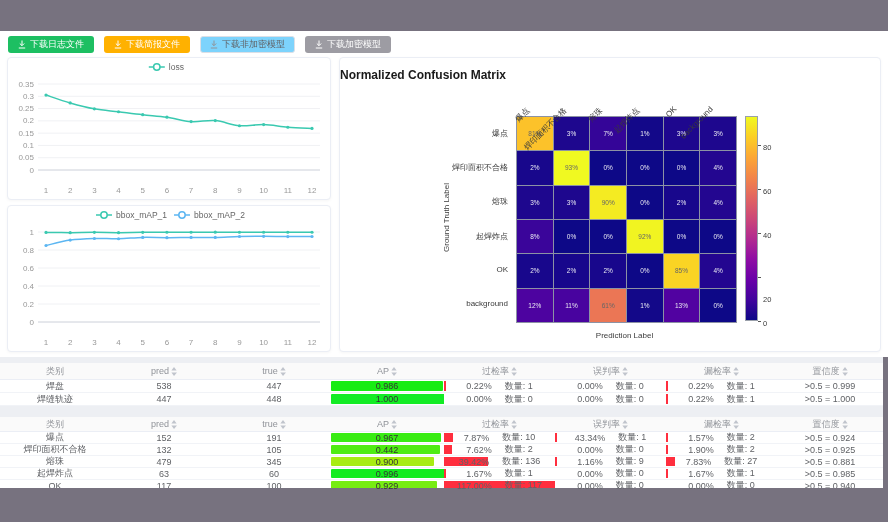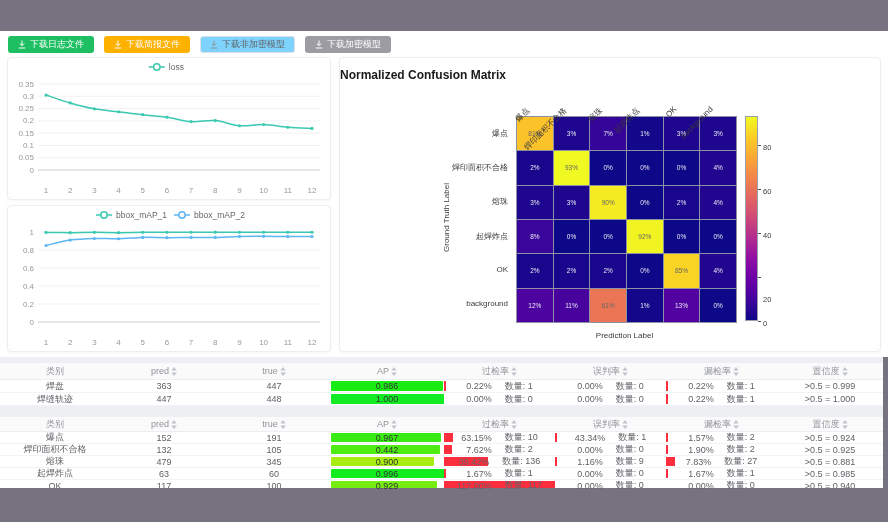--- a/index.html
+++ b/index.html
@@ -319,21 +319,21 @@
           <div class="tcell" style="width:106px;height:16px">
             <span>置信度</span>
             <svg class="hsort" width="6" height="9" viewBox="0 0 6 9">
               <path d="M3 0L5.6 3.4H0.4z" fill="#c0c4cc"></path>
               <path d="M3 9L0.4 5.6h5.6z" fill="#c0c4cc"></path>
             </svg>
           </div>
         </div>
         <div class="trow">
           <div class="tcell" style="width:110px;height:12px">焊盘</div>
-          <div class="tcell" style="width:108px;height:12px">363</div>
+          <div class="tcell" style="width:108px;height:12px">538</div>
           <div class="tcell" style="width:112px;height:12px">447</div>
           <div class="tcell" style="width:114px;height:12px">
             <div class="ap-bar" style="width:98.6%;background:hsl(118.58333333333333,85%,50%)"></div>
             <span class="ap-txt">0.986</span>
           </div>
           <div class="tcell" style="width:111px;height:12px">
             <div class="r-bar" style="width:2px"></div>
             <span class="rate-wrap">
               <span>0.22%</span>
               <span>数量: 1</span>
@@ -443,21 +443,21 @@
           <div class="tcell" style="width:110px;height:11px">爆点</div>
           <div class="tcell" style="width:108px;height:11px">152</div>
           <div class="tcell" style="width:112px;height:11px">191</div>
           <div class="tcell" style="width:114px;height:11px">
             <div class="ap-bar" style="width:96.7%;background:hsl(109.87499999999999,85%,50%)"></div>
             <span class="ap-txt">0.967</span>
           </div>
           <div class="tcell" style="width:111px;height:11px">
             <div class="r-bar" style="width:8.735700000000001px"></div>
             <span class="rate-wrap">
-              <span>63.15%</span>
+              <span>7.87%</span>
               <span>数量: 10</span>
             </span>
           </div>
           <div class="tcell" style="width:111px;height:11px">
             <div class="r-bar" style="width:2px"></div>
             <span class="rate-wrap">
               <span>43.34%</span>
               <span>数量: 1</span>
             </span>
           </div>

